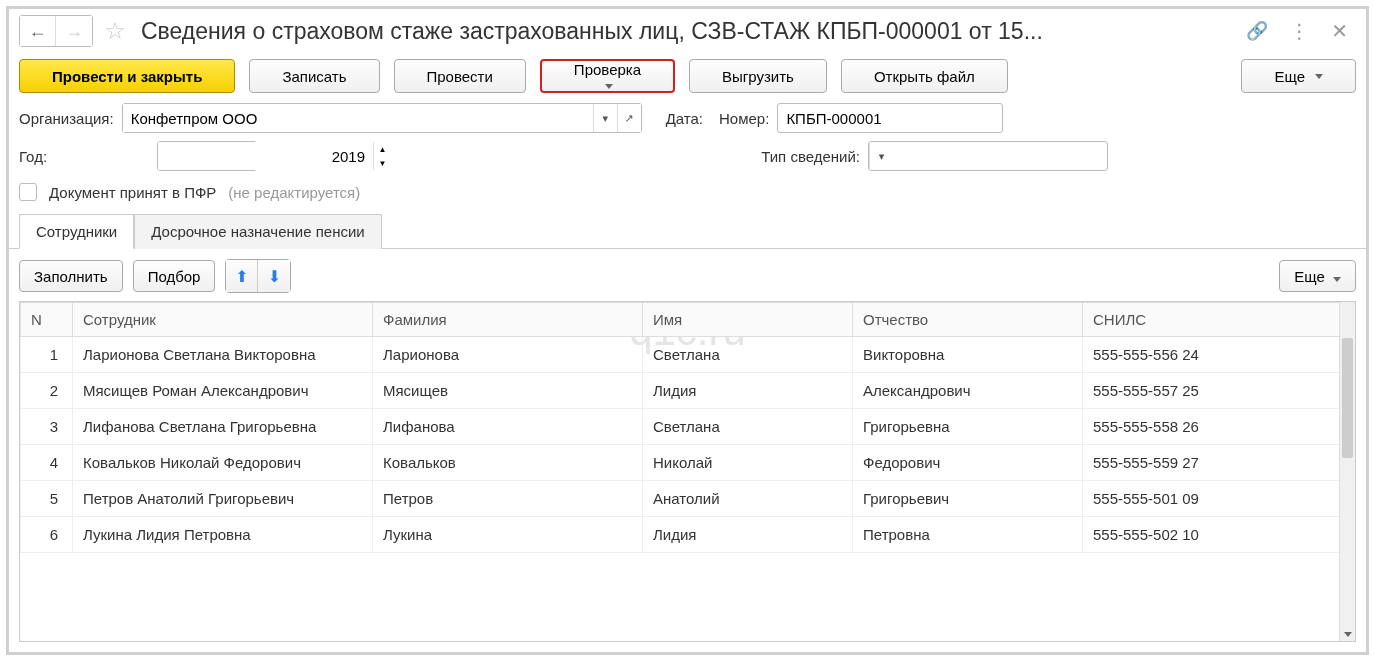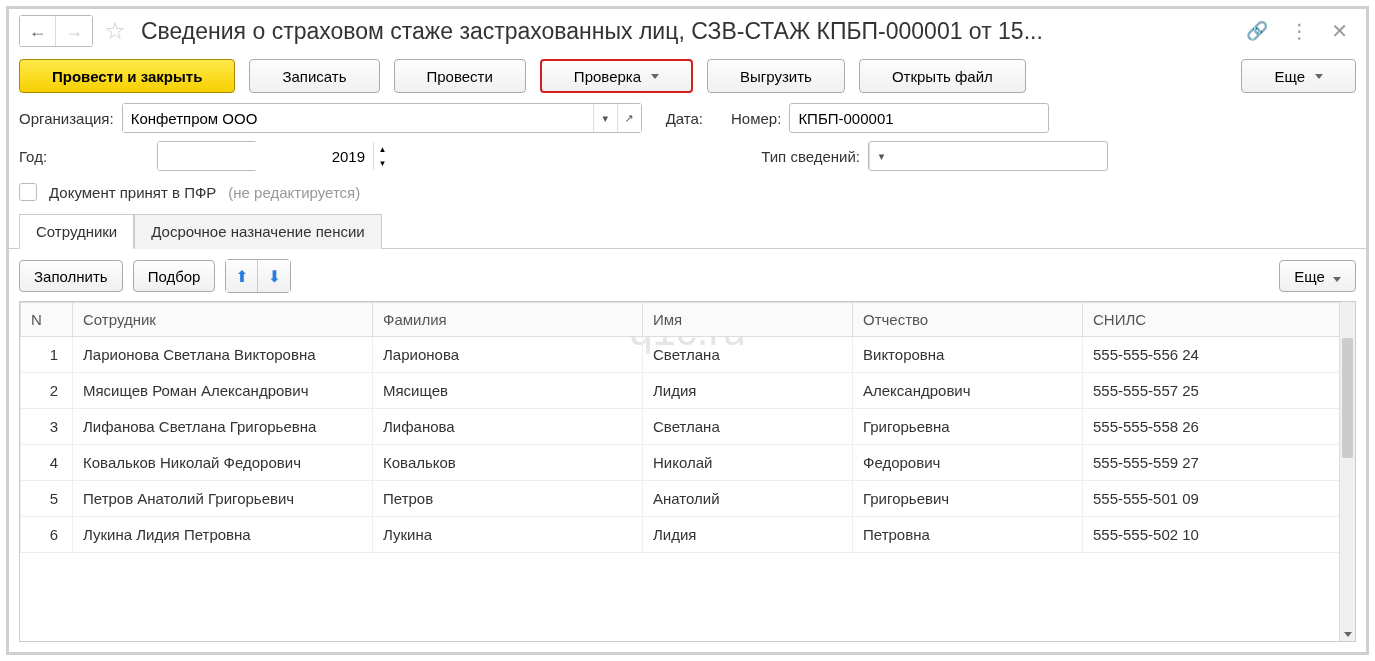--- a/index.html
+++ b/index.html
@@ -83,20 +83,21 @@
   align-items: center;
   gap: 6px;
 }
 .btn-primary {
   background: linear-gradient(#ffe94a, #f7d000);
   border-color: #a88b00;
   font-weight: bold;
 }
 .btn-outlined {
   border: 2px solid #d52020;
+  flex-direction: column;
 }
 .toolbar-spacer { flex: 1; }
 .caret-down {
   display: inline-block;
   width: 0; height: 0;
   border-left: 4px solid transparent;
   border-right: 4px solid transparent;
   border-top: 5px solid #666;
   margin-left: 4px;
 }
@@ -320,22 +321,22 @@
   </div>
 
   <div class="form-row">
     <span class="label">Организация:</span>
     <div class="combo" style="width:520px">
       <input value="Конфетпром ООО" style="">
       <button class="combo-btn">▾</button>
       <button class="combo-btn">↗</button>
     </div>
     <span class="label" style="margin-left:16px">Дата:</span>
-    <span class="label" style="margin-left:20px">Номер:</span>
-    <input class="input" style="width: 260px;" value="КПБП-000001">
+    <span class="label" style="margin-left:8px">Номер:</span>
+    <input class="input" style="width: 226px;" value="КПБП-000001">
   </div>
 
   <div class="form-row">
     <span class="label">Год:</span>
     <div class="combo" style="width:100px;margin-left:102px">
       <input style="text-align: right;" value="2019">
       <div class="spinner">
         <button>▲</button>
         <button>▼</button>
       </div>

